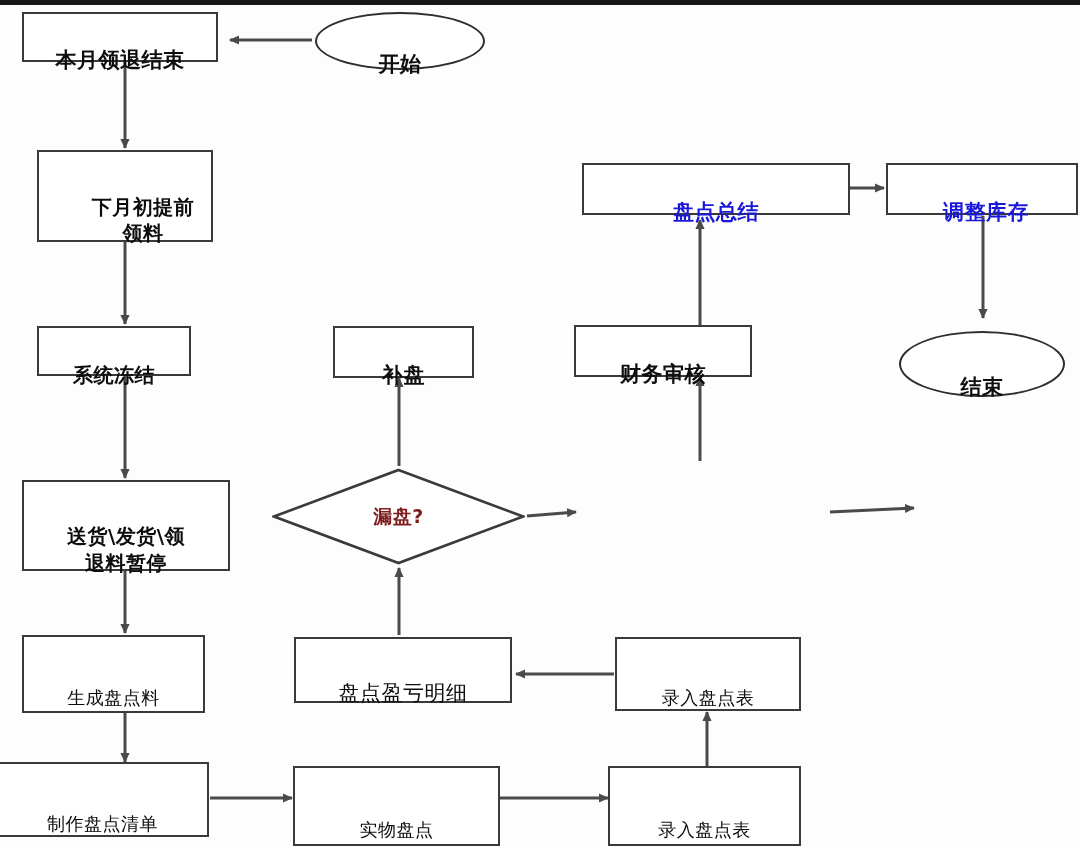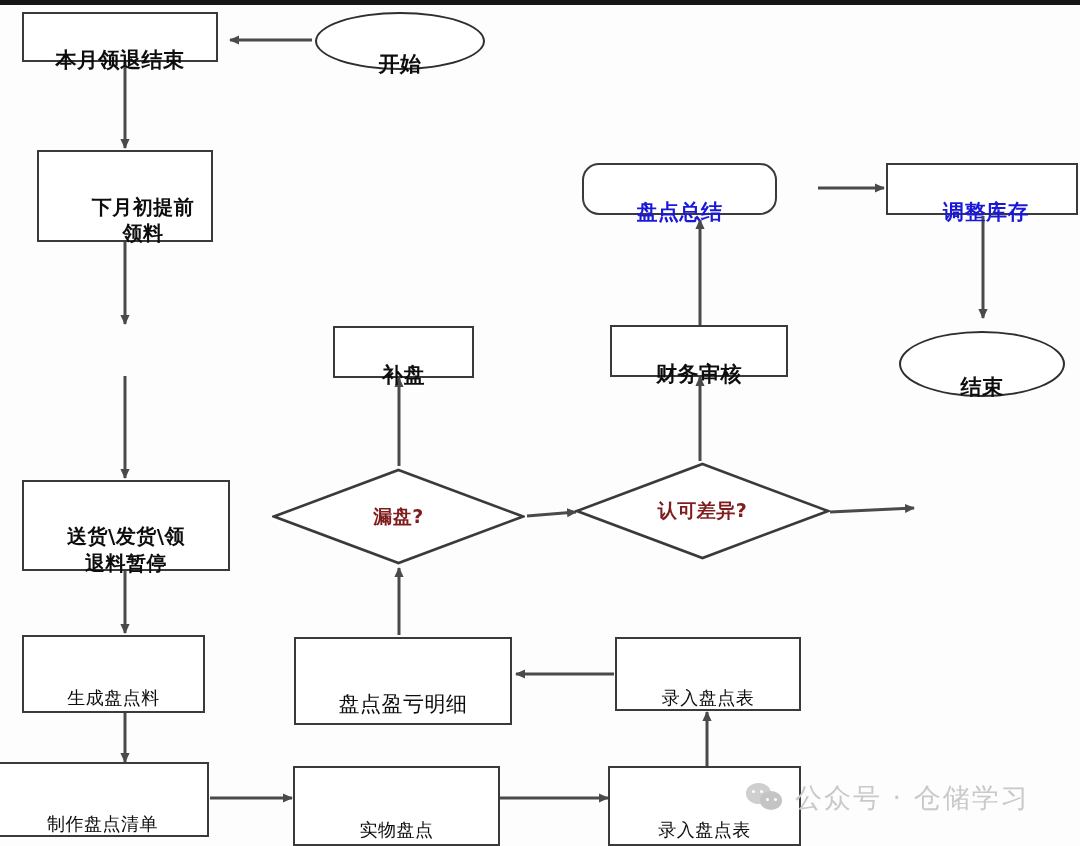--- a/index.html
+++ b/index.html
@@ -167,20 +167,23 @@
 
   <div class="node ellipse bold f21" style="left:315px; top:12px; width:170px; height:58px;">
     <span class="lbl">开始</span>
   </div>
 
   <div class="node box bold f20" style="left:37px; top:150px; width:176px; height:92px;padding-left:36px;">
     <span class="lbl">下月初提前
 领料</span>
   </div>
 
+  <div class="node box bold f20" style="left:37px; top:326px; width:154px; height:50px;">
+    <span class="lbl">系统冻结</span>
+  </div>
 
   <div class="node box bold f20" style="left:22px; top:480px; width:208px; height:91px;">
     <span class="lbl">送货\发货\领
 退料暂停</span>
   </div>
 
   <div class="node box thin f22" style="left:22px; top:635px; width:183px; height:78px;">
     <span class="lbl">生成盘点料</span>
   </div>
 
@@ -193,64 +196,47 @@
   </div>
 
   <div class="node box thin f22" style="left:608px; top:766px; width:193px; height:80px;">
     <span class="lbl">录入盘点表</span>
   </div>
 
   <div class="node box thin f22" style="left:615px; top:637px; width:186px; height:74px;">
     <span class="lbl">录入盘点表</span>
   </div>
 
-  <div class="node box thin f21" style="left:294px; top:637px; width:218px; height:88px;text-align:center;">
+  <div class="node box thin f21" style="left:294px; top:637px; width:218px; height:66px;text-align:center;">
     <span class="lbl">盘点盈亏明细</span>
   </div>
 
   <div class="diamond" style="left:272px; top:468px; width:253px; height:97px;">
     <svg class="dshape" viewBox="0 0 253 97" preserveAspectRatio="none">
       <polygon points="126.5,2 251,48.5 126.5,95 2,48.5" fill="#ffffff" stroke="#3a3a3a" stroke-width="2.6"></polygon>
     </svg>
     <div class="dlabel">漏盘?</div>
   </div>
 
   <div class="node box bold f21" style="left:333px; top:326px; width:141px; height:52px;">
     <span class="lbl">补盘</span>
   </div>
 
-  <div class="diamond" style="left:575px; top:462px; width:255px; height:98px;">
-    <svg class="dshape" viewBox="0 0 255 98" preserveAspectRatio="none">
-      <polygon points="127.5,2 253,49 127.5,96 2,49" fill="#ffffff" stroke="#3a3a3a" stroke-width="2.6"></polygon>
-    </svg>
-    <div class="dlabel">认可差异?</div>
-  </div>
-
-  <div class="node box bold f21" style="left:610px; top:325px; width:178px; height:52px;">
+
+  <div class="node box bold f21" style="left:574px; top:325px; width:178px; height:52px;">
     <span class="lbl">财务审核</span>
   </div>
 
 
-  <div class="node box blue f21" style="left:582px; top:163px; width:195px; height:52px;border-radius:17px;">
+  <div class="node box blue f21" style="left:582px; top:163px; width:268px; height:52px;">
     <span class="lbl">盘点总结</span>
   </div>
 
   <div class="node box blue f21" style="left:886px; top:163px; width:192px; height:52px;padding-left:8px;">
     <span class="lbl">调整库存</span>
   </div>
 
   <div class="node ellipse bold f21" style="left:899px; top:331px; width:166px; height:66px;">
     <span class="lbl">结束</span>
   </div>
 
-  <div class="watermark" style="left:746px; top:780px;">
-    <span class="wm-icon">
-      <span class="b1"></span>
-      <span class="b2"></span>
-      <span class="dot" style="left:6px;  top:8px;"></span>
-      <span class="dot" style="left:14px; top:8px;"></span>
-      <span class="dot" style="left:20px; top:16px;"></span>
-      <span class="dot" style="left:28px; top:16px;"></span>
-    </span>
-    <span>公众号 · 仓储学习</span>
-  </div>
 
 </div>
 
 </body></html>

